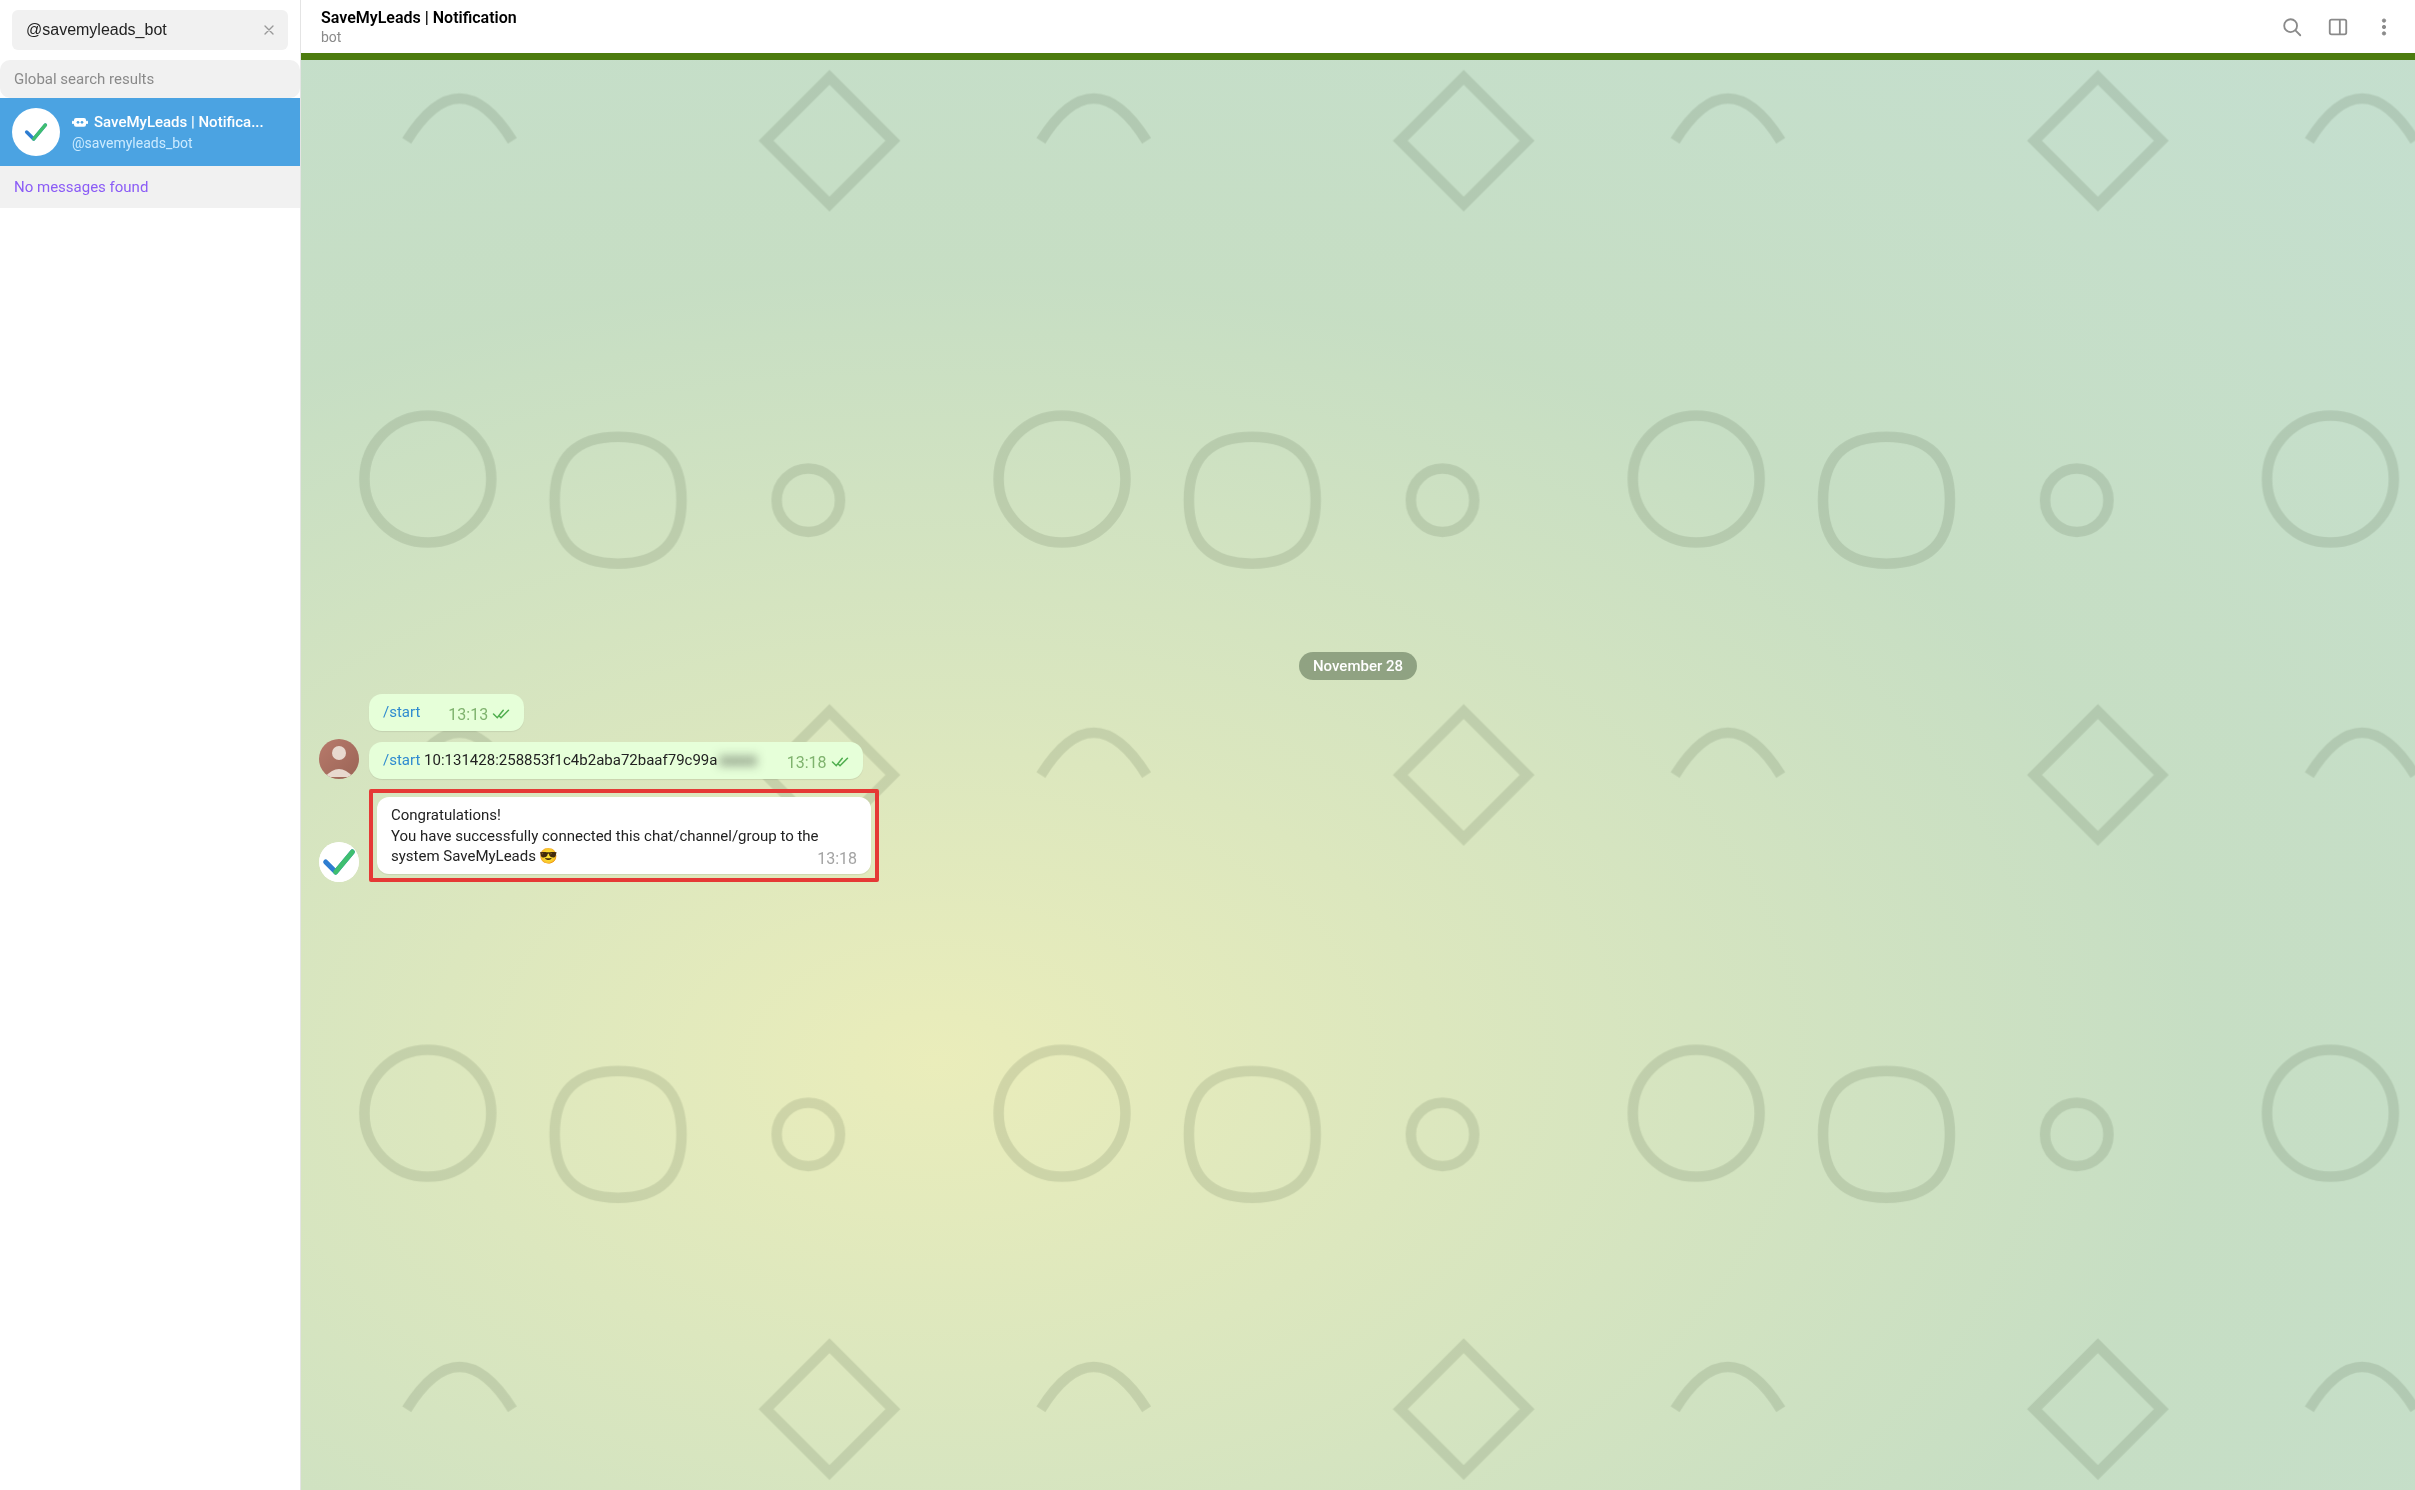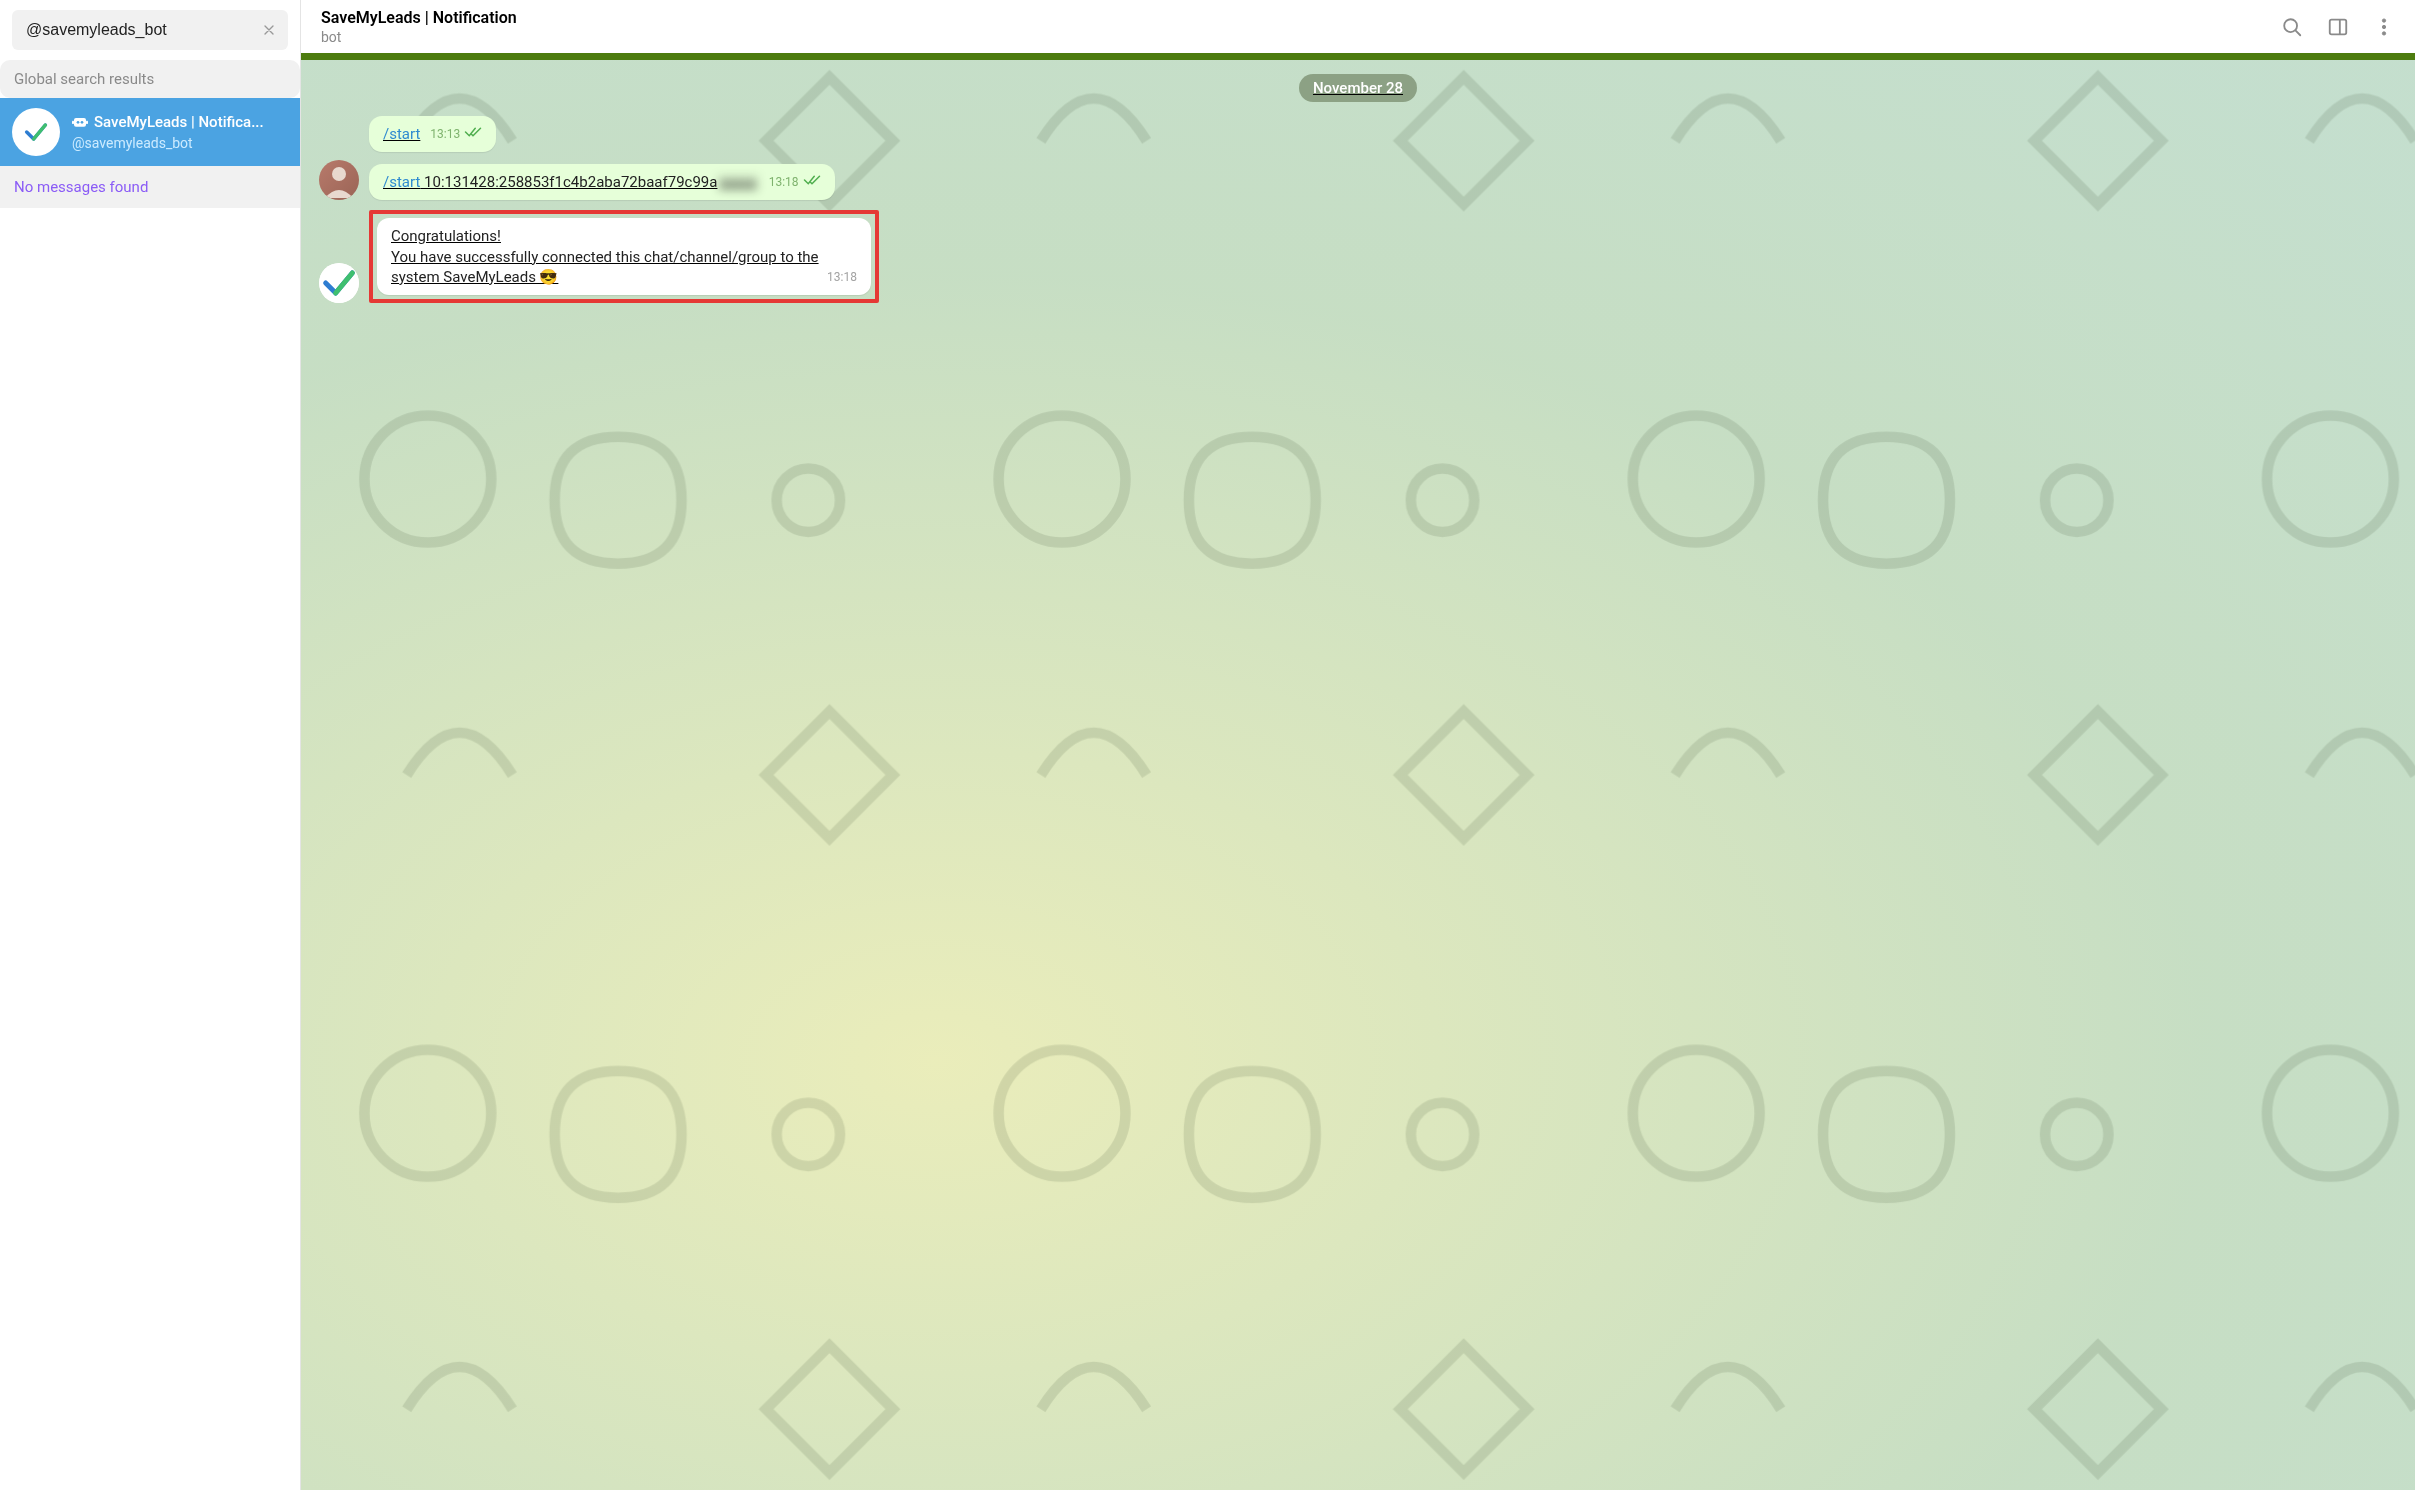--- a/index.html
+++ b/index.html
@@ -35,34 +35,34 @@
 .chat-header-actions { display: flex; align-items: center; gap: 24px; }
 .hdr-btn { cursor: pointer; color: #8a8a8a; display: flex; }
 .hdr-btn svg { width: 22px; height: 22px; stroke: #8a8a8a; }
 
 .chat-body { flex: 1; position: relative; overflow: hidden; background:
   radial-gradient(ellipse 120% 110% at 30% 70%, rgba(217,222,130,0.55), rgba(152,195,147,0.55) 50%, rgba(148,196,165,0.55) 80%);
 }
 .pattern-layer { position: absolute; inset: 0; opacity: 0.12; pointer-events: none; }
 .pattern-layer svg { width: 100%; height: 100%; }
 
-.messages { position: absolute; inset: 0; padding: 14px 18px 30px 18px; display: flex; flex-direction: column; justify-content: flex-start; gap: 8px; text-decoration: underline; }
+.messages { position: absolute; inset: 0; padding: 14px 18px 30px 18px; display: flex; flex-direction: column; justify-content: center; gap: 8px; }
 .date-chip { align-self: center; background: rgba(120,140,110,0.75); color: #fff; font-size: 15px; font-weight: 500; padding: 5px 14px; border-radius: 14px; margin-bottom: 6px; }
 
 .msg-row { display: flex; align-items: flex-end; gap: 10px; max-width: 70%; }
 .msg-row.out { align-self: flex-start; }
 .msg-row.in  { align-self: flex-start; }
 .msg-avatar { width: 40px; height: 40px; border-radius: 50%; background: #fff; flex-shrink: 0; display: flex; align-items: center; justify-content: center; overflow: hidden; }
 .msg-avatar.placeholder { background: linear-gradient(135deg,#b87a6b,#9a6456); }
 .msg-avatar svg { width: 40px; height: 40px; }
 
 .bubble { position: relative; border-radius: 12px; padding: 8px 14px; font-size: 15px; line-height: 1.35; box-shadow: 0 1px 1px rgba(0,0,0,0.08); }
 .bubble.out { background: #e6ffd9; color: #222; border-radius: 13px; }
 .bubble.in  { background: #fff; color: #222; }
-.bubble .meta { display: inline-flex; align-items: center; gap: 4px; font-size: 12px; color: #7fb36e; margin-left: 10px; position: relative; top: 2px; float: right; }
+.bubble .meta { display: inline-flex; align-items: center; gap: 4px; font-size: 16px; color: #7fb36e; margin-left: 28px; position: relative; top: 2px; float: right; }
 .bubble.in .meta { color: #a3a3a3; }
 .bubble .cmd { color: #2f8bd0; }
 .bubble .blurred { filter: blur(5px); background: rgba(0,0,0,0.04); padding: 0 2px; }
 .ticks svg { width: 18px; height: 12px; stroke: #4fae4e; }
 .no-avatar-gap { width: 40px; height: 1px; flex-shrink: 0; }
 
 .highlight { border: 4px solid #e53935; border-radius: 2px; padding: 4px; margin-top: 2px; }
 .highlight .bubble { margin: 0; }
 
 

